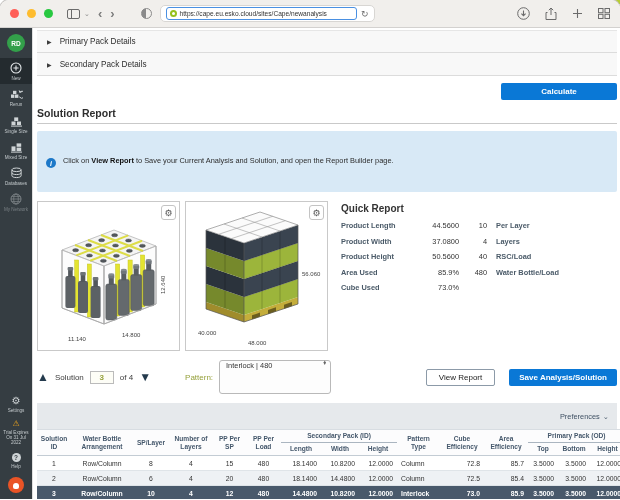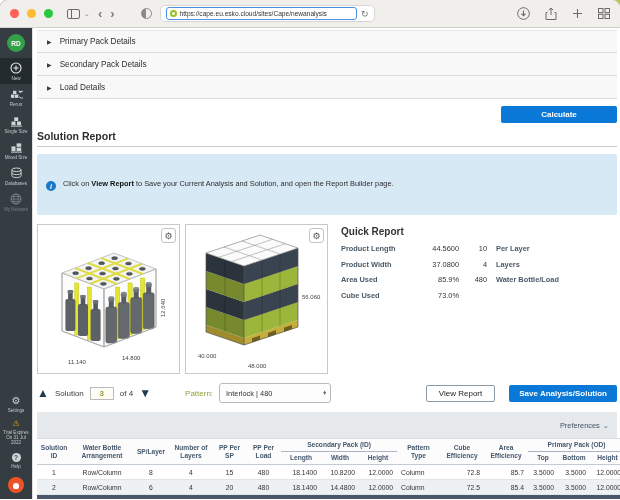--- a/index.html
+++ b/index.html
@@ -87,22 +87,22 @@
   .qr-count { width:28px; text-align:right; color:#333; }
   .qr-metric { margin-left:9px; color:#4a5a68; font-weight:bold; }
 
   
   .nav-row { display:flex; align-items:center; margin-top:9px; gap:6px; }
   .tri { font-size:12px; color:#243a4d; line-height:1; cursor:pointer; }
   .nav-lbl { font-size:8px; color:#3c3c3c; }
   .sol-box { width:24px; height:13px; border:1px solid #bbb; background:#fdfdf6; color:#96a13c;
     font-size:8px; font-weight:bold; text-align:center; line-height:12px; }
   .pattern-lbl { margin-left:28px; font-size:8px; font-weight:normal; color:#96a13c; }
-  .select { width:112px; height:20px; border:1px solid #b9b9b9; border-radius:3px; background:#fdfdfd;
-    display:flex; align-items:center; padding:0 3px 0 6px; cursor:pointer; }
+  .select { width:112px; height:34px; border:1px solid #b9b9b9; border-radius:3px; background:#fdfdfd;
+    display:flex; align-items:flex-start; padding:0 3px 0 6px; cursor:pointer; }
   .select .val { font-size:7.4px; color:#333; flex:1; }
   .stepper { display:flex; flex-direction:column; line-height:.55; font-size:4.5px; color:#666; }
   .btn-outline { margin-left:auto; background:#fff; border:1px solid #8c9aa8; border-radius:2px;
     font-size:8px; color:#222; padding:3px 12px; cursor:pointer; font-family:inherit; }
   .btn-outline + .btn-blue { margin-left:8px; }
 
   
   .tbl-wrap { margin-top:9px; }
   .prefs-bar { height:14px; background:#e6e9ec; display:flex; align-items:center;
     justify-content:flex-end; padding:13px 8px; gap:3px; font-size:7.4px; color:#3f5063; cursor:pointer; }
@@ -277,24 +277,20 @@
     <main class="main">
 
       <div class="acc-bar">
         <span class="acc-caret">▶</span>
         <span class="acc-label">Primary Pack Details</span>
       </div>
       <div class="acc-bar">
         <span class="acc-caret">▶</span>
         <span class="acc-label">Secondary Pack Details</span>
       </div>
-      <div class="acc-bar">
-        <span class="acc-caret">▶</span>
-        <span class="acc-label">Load Details</span>
-      </div>
 
       <div class="calc-row">
         <button class="btn-blue wide">Calculate</button>
       </div>
 
       <div class="sec-title">Solution Report</div>
       <hr class="sec-rule">
 
       <div class="infobox">
         <span class="info-ic">i</span>
@@ -451,20 +447,26 @@
                 <span class="qr-label">Product Length</span>
                 <span class="qr-value">44.5600</span>
                 <span class="qr-count">10</span>
                 <span class="qr-metric">Per Layer</span>
               </div>
               <div class="qr-row">
                 <span class="qr-label">Product Width</span>
                 <span class="qr-value">37.0800</span>
                 <span class="qr-count">4</span>
                 <span class="qr-metric">Layers</span>
+              </div>
+              <div class="qr-row">
+                <span class="qr-label">Product Height</span>
+                <span class="qr-value">50.5600</span>
+                <span class="qr-count">40</span>
+                <span class="qr-metric">RSC/Load</span>
               </div>
               <div class="qr-row">
                 <span class="qr-label">Area Used</span>
                 <span class="qr-value">85.9%</span>
                 <span class="qr-count">480</span>
                 <span class="qr-metric">Water Bottle/Load</span>
               </div>
               <div class="qr-row">
                 <span class="qr-label">Cube Used</span>
                 <span class="qr-value">73.0%</span>

